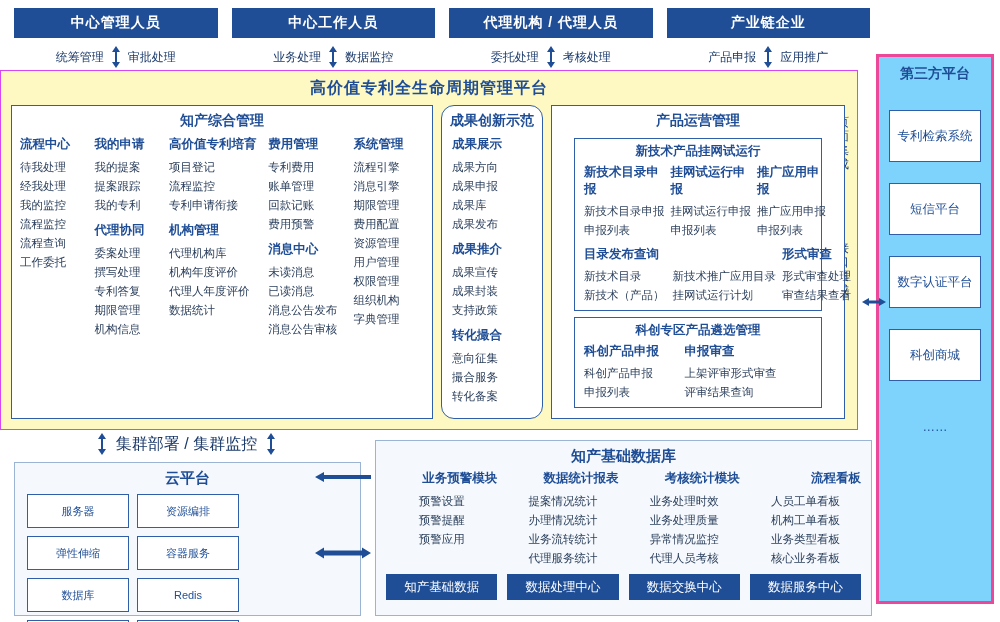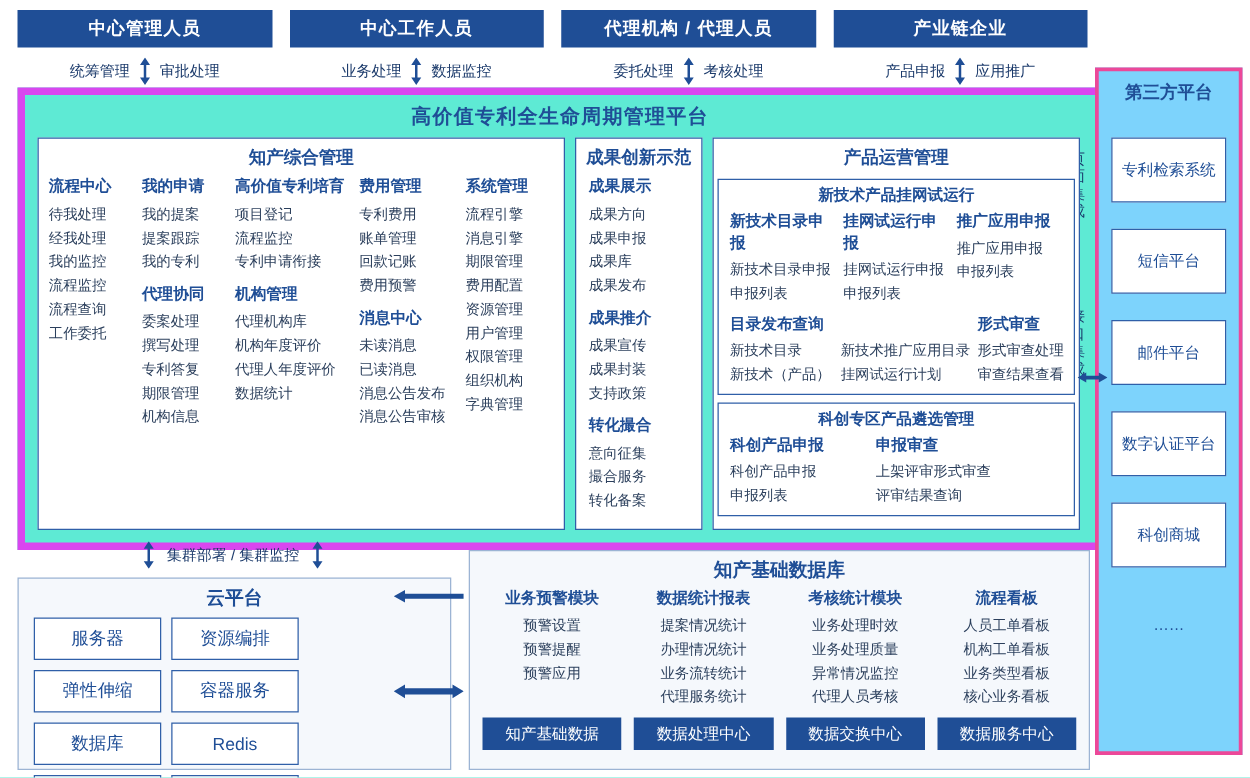--- a/index.html
+++ b/index.html
@@ -9,66 +9,66 @@
   
   .roles{position:absolute;left:14px;top:8px;width:856px;display:flex;gap:14px;}
   .role{flex:1;height:30px;background:#1f4e96;color:#fff;font-size:14px;font-weight:bold;display:flex;align-items:center;justify-content:center;letter-spacing:1px;}
 
   .arrowrow{position:absolute;left:14px;top:44px;width:856px;height:26px;display:flex;gap:14px;}
   .arrcell{flex:1;display:flex;align-items:center;justify-content:center;gap:6px;font-size:12px;color:#1b3a6b;}
   .updown{display:inline-block;width:12px;height:22px;position:relative;}
   .updown svg{display:block;}
 
   
-  .platform{position:absolute;left:14px;top:70px;width:856px;height:358px;border:6px solid #d946ef;background:#5eead4;}
+  .platform{position:absolute;left:0;top:70px;width:856px;height:358px;border:1px solid #d946ef;background:#fef9c3;}
   .platform-title{height:26px;display:flex;align-items:center;justify-content:center;font-size:16px;font-weight:bold;color:#1f4e96;letter-spacing:1px;margin-top:4px;}
 
   .inner{position:absolute;left:10px;top:34px;width:836px;height:314px;display:flex;gap:8px;}
 
   .panel{border:1px solid #2f5fa8;background:#ffffff;position:relative;}
   .panel-head{text-align:center;font-size:14px;font-weight:bold;color:#1f4e96;padding:6px 0 4px;}
 
   .p1{width:420px;}
-  .p2{width:100px;}
+  .p2{width:100px;border-radius:13px;}
   .p3{width:292px;}
 
   .cols{display:flex;padding:0 6px;}
   .col{flex:1;padding:0 2px;}
   .colhead{font-size:12.5px;font-weight:bold;color:#1f4e96;margin:2px 0 5px;}
   .item{font-size:11.5px;color:#2b3f5c;line-height:19px;white-space:nowrap;}
 
-  .sub{border:1px solid #2f5fa8;margin:4px 3px 6px;}
+  .sub{border:1px solid #2f5fa8;margin:4px 22px 6px;}
   .sub-head{text-align:center;font-size:12.5px;font-weight:bold;color:#1f4e96;padding:4px 0 3px;}
   .sub-cols{display:flex;padding:0 6px 5px;}
   .sub-col{flex:1;padding:0 3px;}
   .sub-colhead{font-size:12.5px;font-weight:bold;color:#1f4e96;margin:1px 0 4px;}
 
   
   .integ{position:absolute;right:6px;top:44px;width:16px;font-size:12px;color:#1b3a6b;line-height:14px;text-align:center;}
   .integ2{position:absolute;right:6px;top:170px;width:16px;font-size:12px;color:#1b3a6b;line-height:14px;text-align:center;}
 
   
   .third{position:absolute;left:876px;top:54px;width:112px;height:544px;border:3px solid #ec4899;background:#7dd3fc;}
   .third-title{text-align:center;font-size:14px;font-weight:bold;color:#1f4e96;padding:8px 0 6px;}
   .third-item{margin:21px 10px;height:50px;border:1px solid #2f5fa8;background:#fff;display:flex;align-items:center;justify-content:center;font-size:12.5px;color:#1f4e96;}
 
   
   .cloud{position:absolute;left:14px;top:462px;width:345px;height:152px;border:1px solid #9cb4d4;background:#f5f8fc;}
   .cloud-title{text-align:center;font-size:15px;font-weight:bold;color:#1f4e96;padding:6px 0 4px;}
   .cloud-grid{display:flex;flex-wrap:wrap;gap:8px;padding:2px 12px;}
-  .cloud-cell{width:100px;height:32px;border:1px solid #2f5fa8;background:#fff;display:flex;align-items:center;justify-content:center;font-size:14px;color:#1f4e96;}
-
-  .cluster-label{position:absolute;left:14px;top:430px;width:345px;height:28px;display:flex;align-items:center;justify-content:center;gap:8px;font-size:12px;color:#1b3a6b;}
+  .cloud-cell{width:100px;height:32px;border:1px solid #2f5fa8;background:#fff;display:flex;align-items:center;justify-content:center;font-size:11px;color:#1f4e96;}
+
+  .cluster-label{position:absolute;left:14px;top:430px;width:345px;height:28px;display:flex;align-items:center;justify-content:center;gap:8px;font-size:16px;color:#1b3a6b;}
 
   
   .db{position:absolute;left:375px;top:440px;width:495px;height:174px;border:1px solid #9cb4d4;background:#f5f8fc;}
   .db-title{text-align:center;font-size:15px;font-weight:bold;color:#1f4e96;padding:6px 0 4px;}
   .db-cols{display:flex;padding:0 10px;gap:10px;}
   .db-col{flex:1;}
-  .db-colhead{font-size:12.5px;font-weight:bold;color:#1f4e96;text-align:center;margin-bottom:5px;}
+  .db-colhead{font-size:12.5px;font-weight:bold;color:#1f4e96;text-align:right;margin-bottom:5px;}
   .db-item{font-size:11.5px;color:#2b3f5c;line-height:19px;text-align:center;white-space:nowrap;}
   .db-bar{display:flex;gap:10px;padding:6px 10px 0;}
   .db-btn{flex:1;height:26px;background:#1f4e96;color:#fff;font-size:12.5px;display:flex;align-items:center;justify-content:center;}
 
   
   .hz-arrow{position:absolute;display:flex;align-items:center;}
 </style>
 </head>
 <body>
 
@@ -276,21 +276,20 @@
         </div>
 
       </div>
     </div>
   </div>
 
   <div class="third">
     <div class="third-title">第三方平台</div>
     <div class="third-item">专利检索系统</div>
     <div class="third-item">短信平台</div>
-    <div class="third-item">邮件平台</div>
     <div class="third-item">数字认证平台</div>
     <div class="third-item">科创商城</div>
     <div class="third-item" style="border:none;background:transparent;">……</div>
   </div>
 
   <div class="hz-arrow" style="left:862px;top:296px;">
     <svg width="24" height="12" viewBox="0 0 24 12">
         <path d="M0 6 L7 2 L7 4.5 L17 4.5 L17 2 L24 6 L17 10 L17 7.5 L7 7.5 L7 10 Z" fill="#1f4e96"></path>
       </svg>
   </div>

